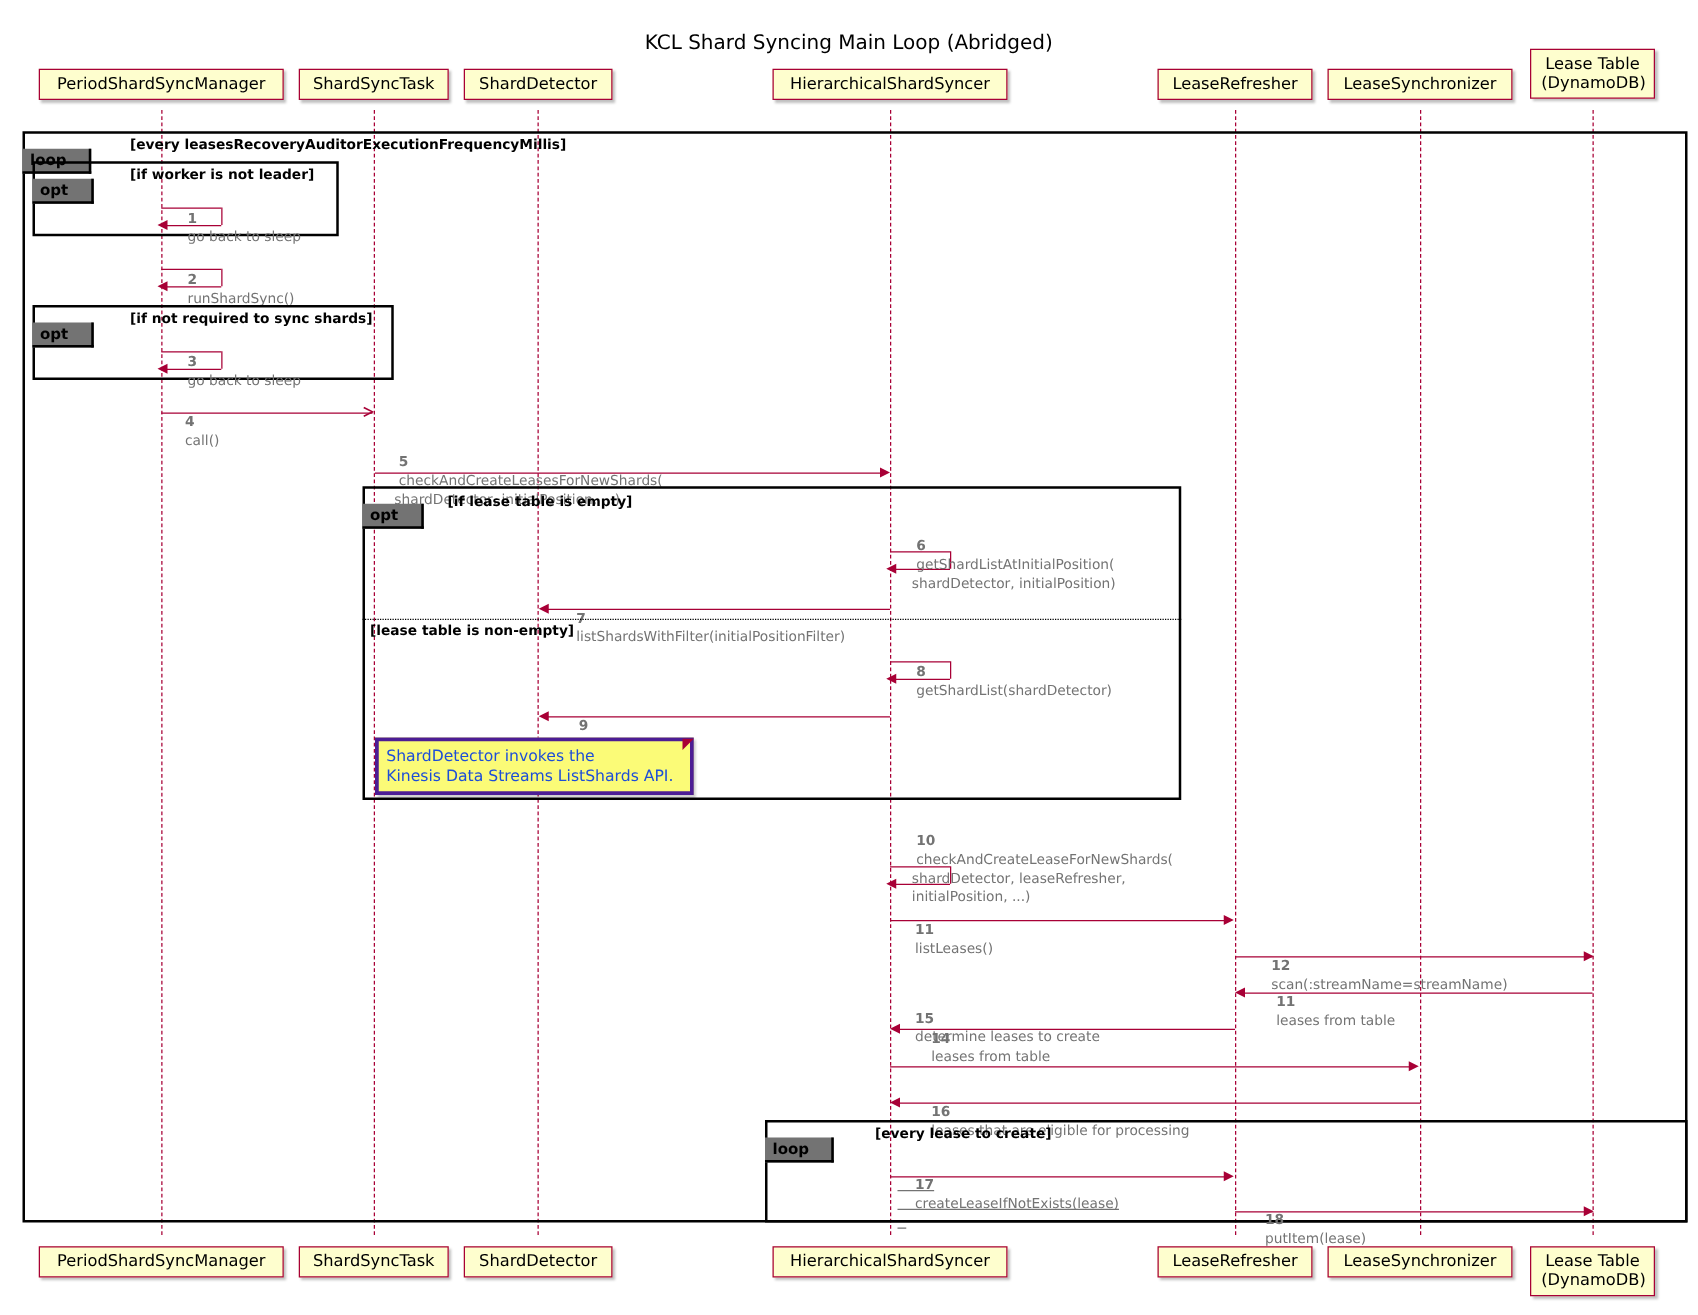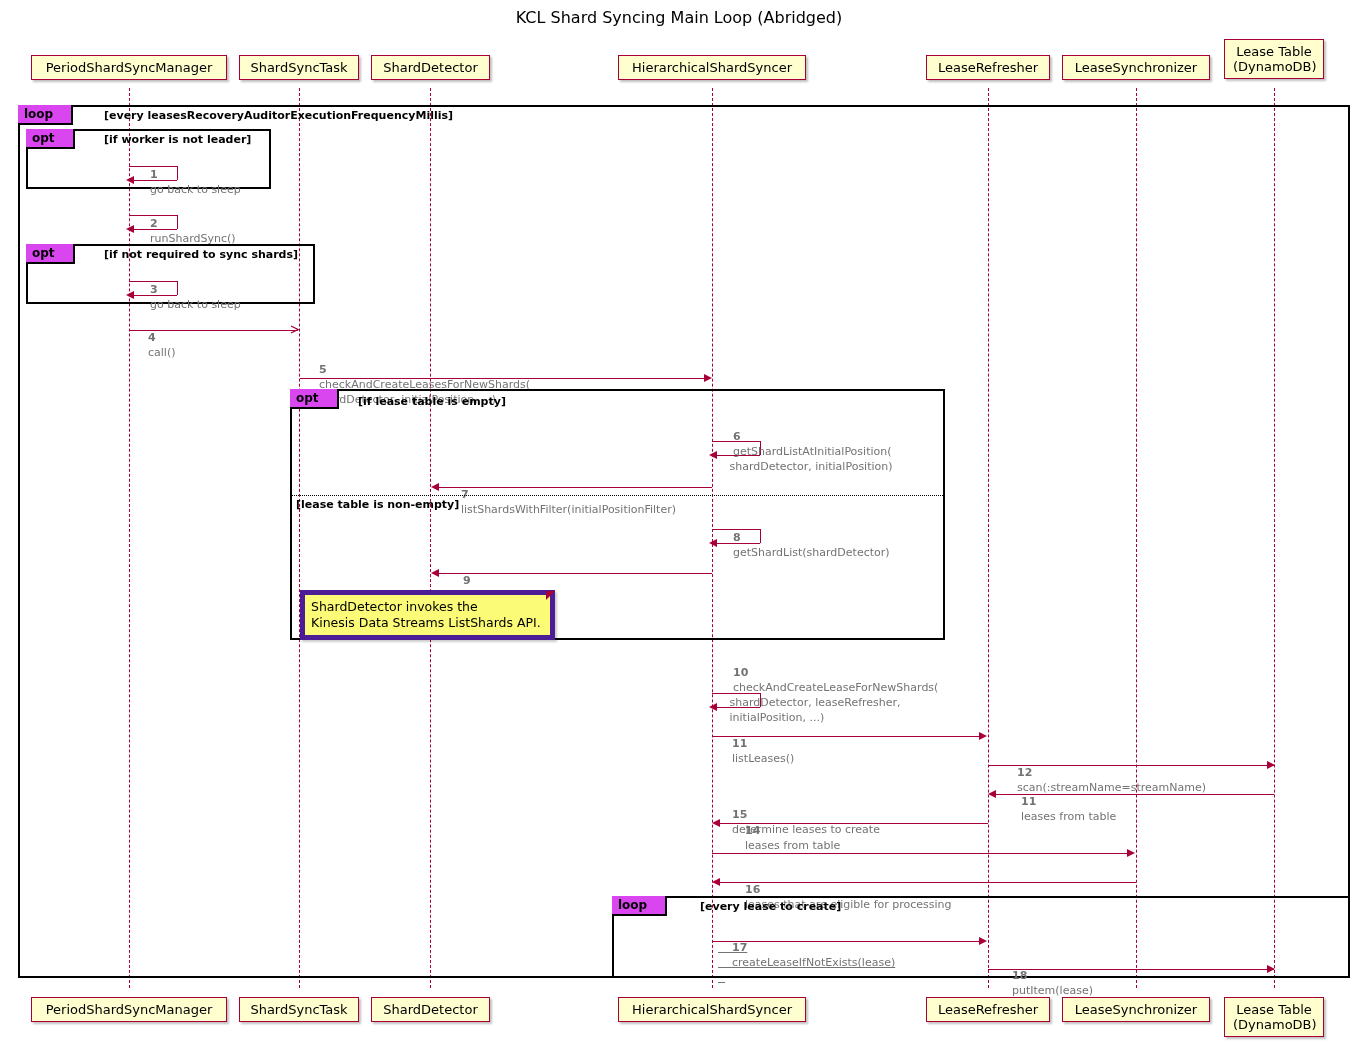--- a/index.html
+++ b/index.html
@@ -15,21 +15,21 @@
     overflow: hidden;
   }
   #canvas {
     position: relative;
     width: 1358px;
     height: 1052px;
   }
   .title {
     position: absolute;
     left: 0;
-    top: 8px;
+    top: 24px;
     width: 1358px;
     text-align: center;
     font-size: 16px;
     color: #000;
   }
   .participant {
     position: absolute;
     box-sizing: border-box;
     background: #FEFECE;
     border: 1px solid #A80036;
@@ -49,28 +49,29 @@
   }
   .frame {
     position: absolute;
     box-sizing: border-box;
     border: 2px solid #000;
     background: transparent;
   }
   .frame-label {
     position: absolute;
     box-sizing: border-box;
-    background: #d946ef;
+    background: #737373;
     border-right: 2px solid #000;
     border-bottom: 2px solid #000;
     font-size: 12px;
     font-weight: bold;
     color: #000;
     padding: 2px 18px 2px 6px;
     line-height: 14px;
+    margin-top: 14px;
   }
   .frame-cond {
     position: absolute;
     font-size: 11px;
     font-weight: bold;
     color: #000;
     white-space: pre;
   }
   .divider {
     position: absolute;
@@ -112,22 +113,22 @@
     white-space: pre;
     line-height: 15px;
   }
   .msg-num {
     font-weight: bold;
   }
   .note {
     position: absolute;
     box-sizing: border-box;
     background: #FBFB77;
-    border: 5px solid #4c1d95;
-    color: #000000;
+    border: 3px solid #4c1d95;
+    color: #1d4ed8;
     font-size: 12.5px;
     line-height: 16px;
     padding: 4px 6px;
     white-space: pre;
     box-shadow: 2px 2px 2px rgba(0,0,0,0.2);
   }
   .note-fold {
     position: absolute;
     width: 0; height: 0;
     border-left: 9px solid #A80036;

